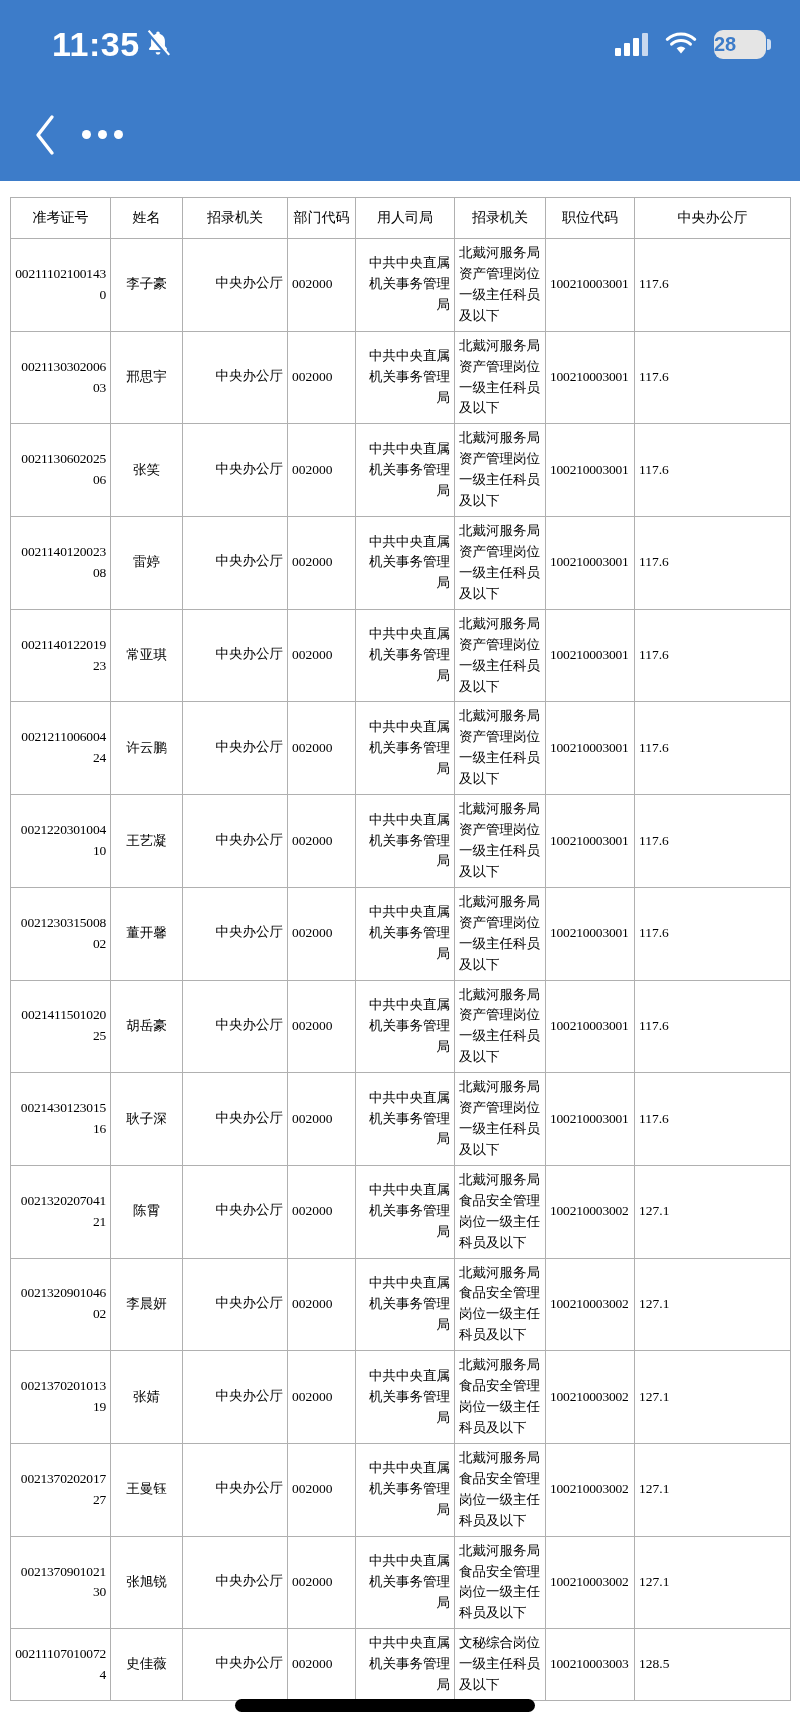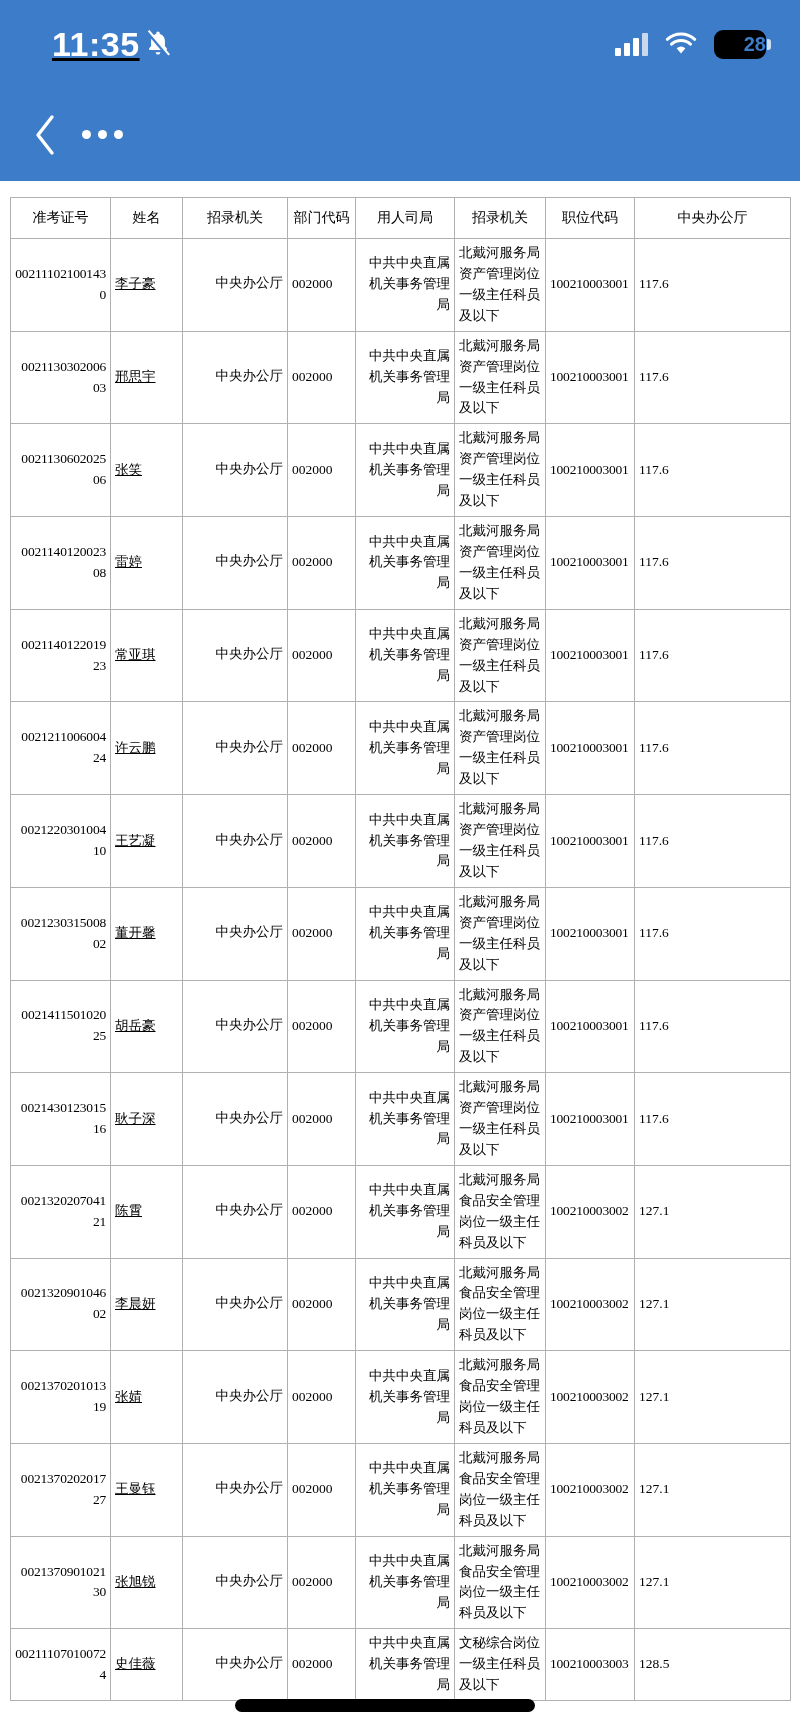--- a/index.html
+++ b/index.html
@@ -22,21 +22,20 @@
     display: flex;
     align-items: center;
     justify-content: space-between;
     padding: 0 34px 0 52px;
     box-sizing: border-box;
   }
   .status-left {
     display: flex;
     align-items: center;
     gap: 4px;
-    text-decoration: underline;
   }
   .clock {
     color: #ffffff;
     font-size: 34px;
     font-weight: 700;
     letter-spacing: 0.5px;
     line-height: 1;
   }
   .mute-icon {
     width: 28px;
@@ -62,26 +61,26 @@
     border-radius: 1px;
   }
   .signal-bars i:nth-child(1) { height: 8px; }
   .signal-bars i:nth-child(2) { height: 13px; }
   .signal-bars i:nth-child(3) { height: 18px; }
   .signal-bars i:nth-child(4) { height: 23px; background: #c8d8ef; }
   .wifi-icon { width: 32px; height: 24px; display:block; }
   .battery {
     width: 52px;
     height: 29px;
-    background: #000000;
+    background: #e5e5e5;
     border-radius: 9px;
     position: relative;
     display: flex;
     align-items: center;
-    justify-content: flex-end;
+    justify-content: flex-start;
   }
   .battery:after {
     content: "";
     position: absolute;
     right: -5px;
     top: 9px;
     width: 4px;
     height: 11px;
     background: #ffffff;
     border-radius: 0 3px 3px 0;
@@ -174,21 +173,21 @@
   col.c0 { width: 100px; }
   col.c1 { width: 72px; }
   col.c2 { width: 105px; }
   col.c3 { width: 68px; }
   col.c4 { width: 99px; }
   col.c5 { width: 91px; }
   col.c6 { width: 89px; }
   col.c7 { width: 156px; }
 
   td.c0 { text-align: right; letter-spacing: -0.2px; font-size: 13px;}
-  td.c1 { text-align: left; font-size: 15px; text-decoration: underline; }
+  td.c1 { text-align: center; font-size: 15px; }
   td.c2 { text-align: right; font-size: 15px; font-family: Liberation Mono, monospace; }
   td.c3 { text-align: left; font-size: 13px; }
   td.c4 { text-align: right; font-size: 15px; }
   td.c5 { text-align: left; font-size: 15px; }
   td.c6 { text-align: left; font-size: 13px; letter-spacing: -0.2px;}
   td.c7 { text-align: left; font-size: 13px; }
 
   
   .hscroll-indicator {
     position: absolute;

